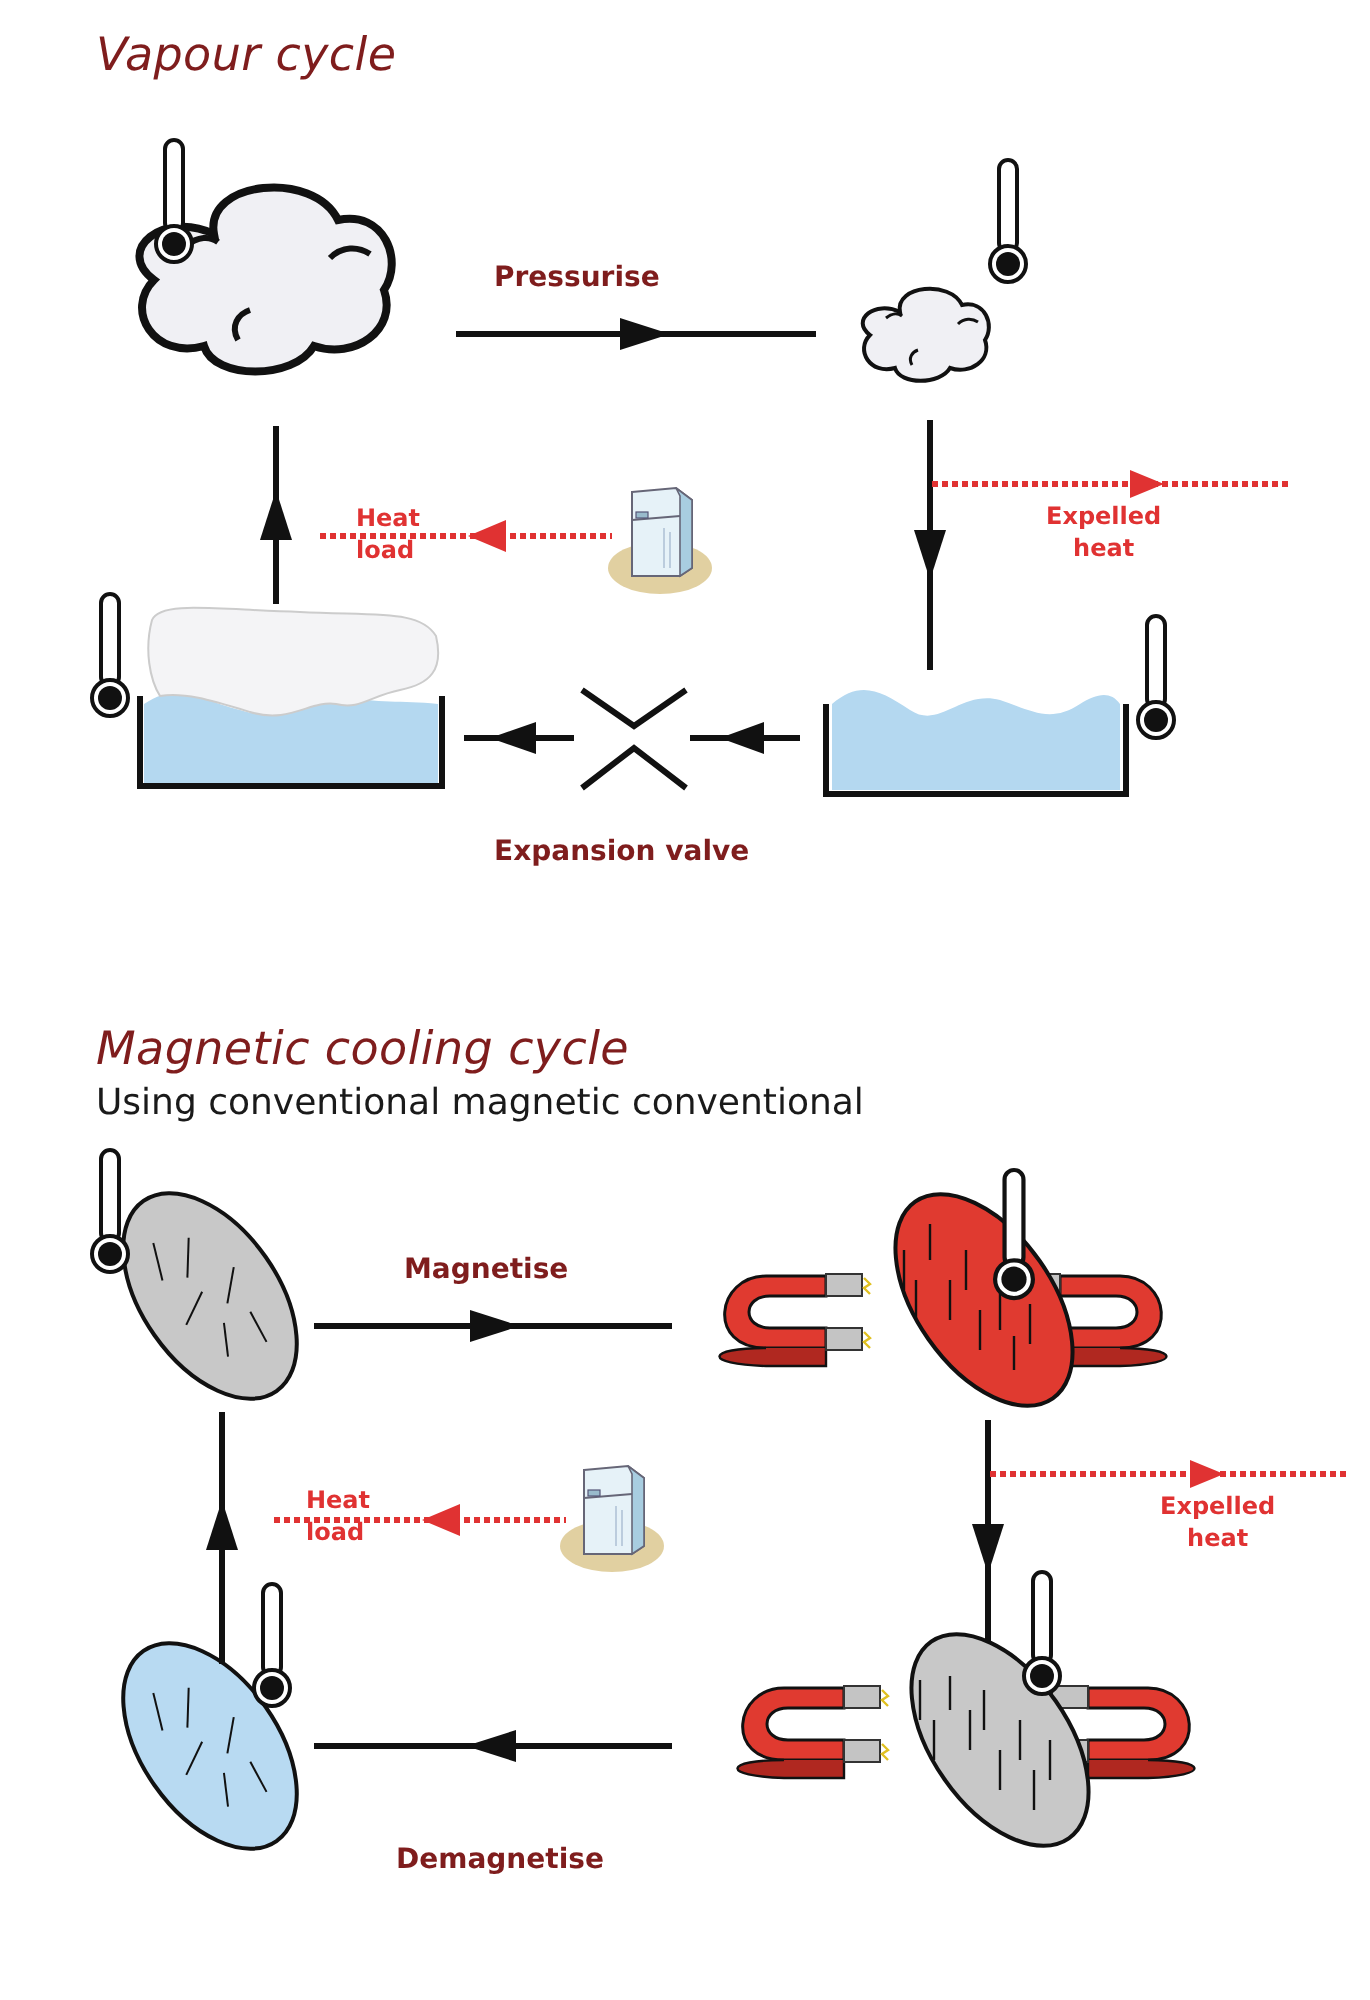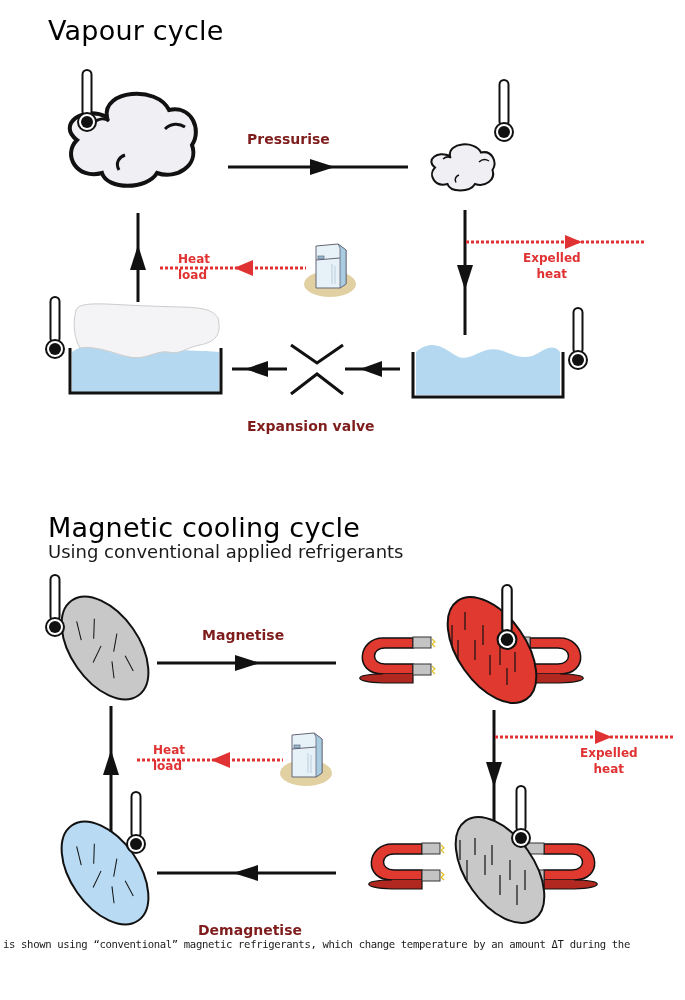--- a/index.html
+++ b/index.html
@@ -1,18 +1,18 @@
 <!DOCTYPE html>
 <html><head>
 <meta charset="utf-8">
 <style>
   html, body { margin:0; padding:0; background:#ffffff; }
   body { width:685px; height:1000px; position:relative; overflow:hidden; font-family:"DejaVu Sans", sans-serif; }
   .abs { position:absolute; }
-  .title { font-size:27px; color:#000000; font-weight:normal; letter-spacing:0.2px; white-space:nowrap; }
+  .title { font-size:23px; color:#7f1d1d; font-weight:normal; letter-spacing:0.2px; white-space:nowrap;font-style:italic; }
   .subtitle { font-size:18px; color:#1a1a1a; white-space:nowrap; }
   .lbl { font-size:14px; font-weight:bold; color:#7f1d1d; white-space:nowrap; }
   .red { font-size:12px; color:#e03232; line-height:16px; white-space:nowrap;font-weight:bold; }
   .caption { font-size:10.6px; line-height:15px; color:#1a1a1a; font-family:"DejaVu Sans Mono", monospace; letter-spacing:-0.35px; white-space:nowrap; }
   svg { position:absolute; left:0; top:0; }
 </style>
 </head>
 <body>
 
 <svg width="685" height="1000" viewBox="0 0 685 1000">
@@ -231,27 +231,26 @@
 <div class="abs red" style="left:178px;top:251px;">
   <div>Heat</div>
   <div>load</div>
 </div>
 <div class="abs red" style="left:523px;top:250px;text-align:center;">
   <div>Expelled</div>
   <div>heat</div>
 </div>
 
 <div class="abs title" style="left:48px;top:512px;text-align:center;">Magnetic cooling cycle</div>
-<div class="abs subtitle" style="left:48px;top:541px;">Using conventional applied refrigerants</div>
+<div class="abs subtitle" style="left:48px;top:541px;">Using conventional magnetic conventional</div>
 <div class="abs lbl" style="left:202px;top:627px;">Magnetise</div>
 <div class="abs lbl" style="left:198px;top:922px;">Demagnetise</div>
 <div class="abs red" style="left:153px;top:742px;">
   <div>Heat</div>
   <div>load</div>
 </div>
 <div class="abs red" style="left:580px;top:745px;text-align:center;">
   <div>Expelled</div>
   <div>heat</div>
 </div>
 
 <div class="abs caption" style="left:3px;top:937px;">
-  <div>is shown using “conventional” magnetic refrigerants, which change temperature by an amount ΔT during the</div>
 </div>
 
 </body></html>

